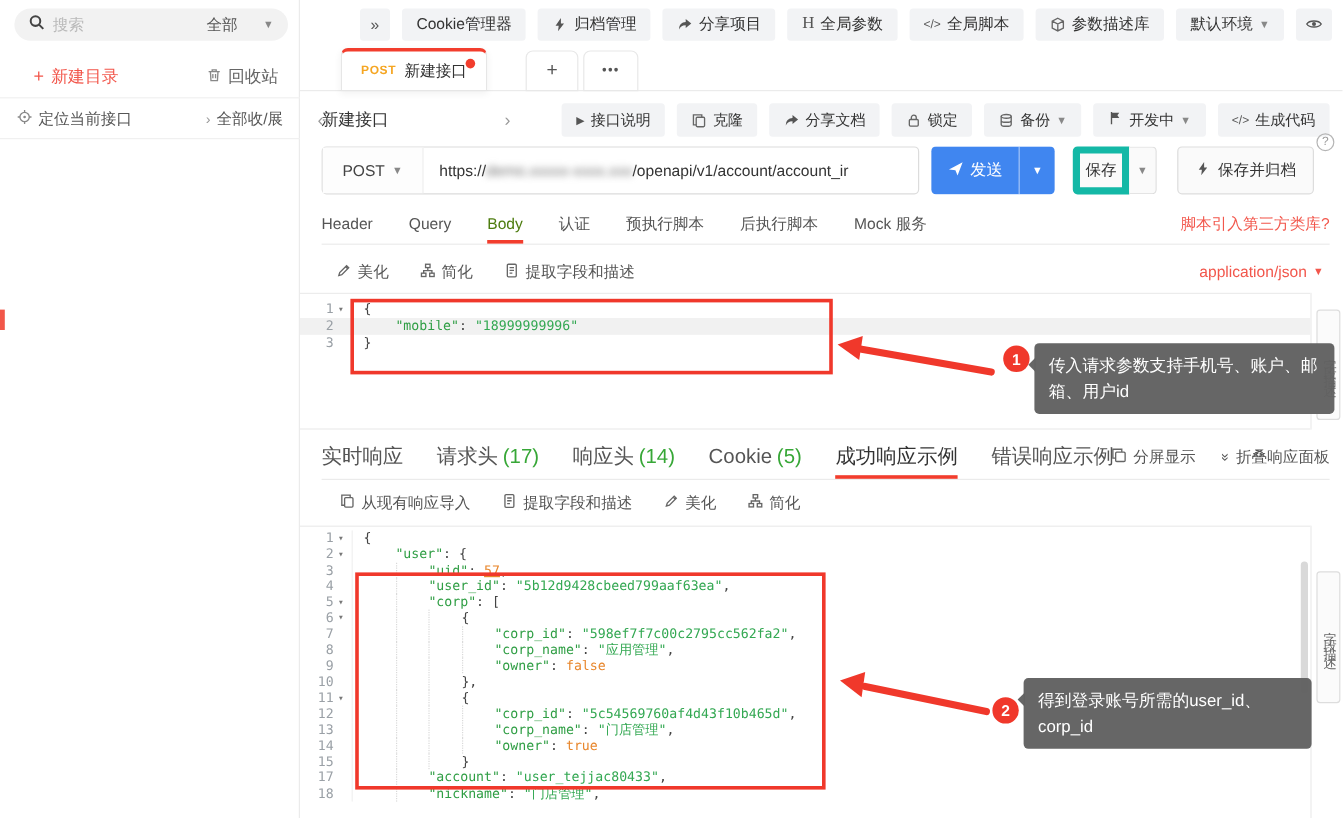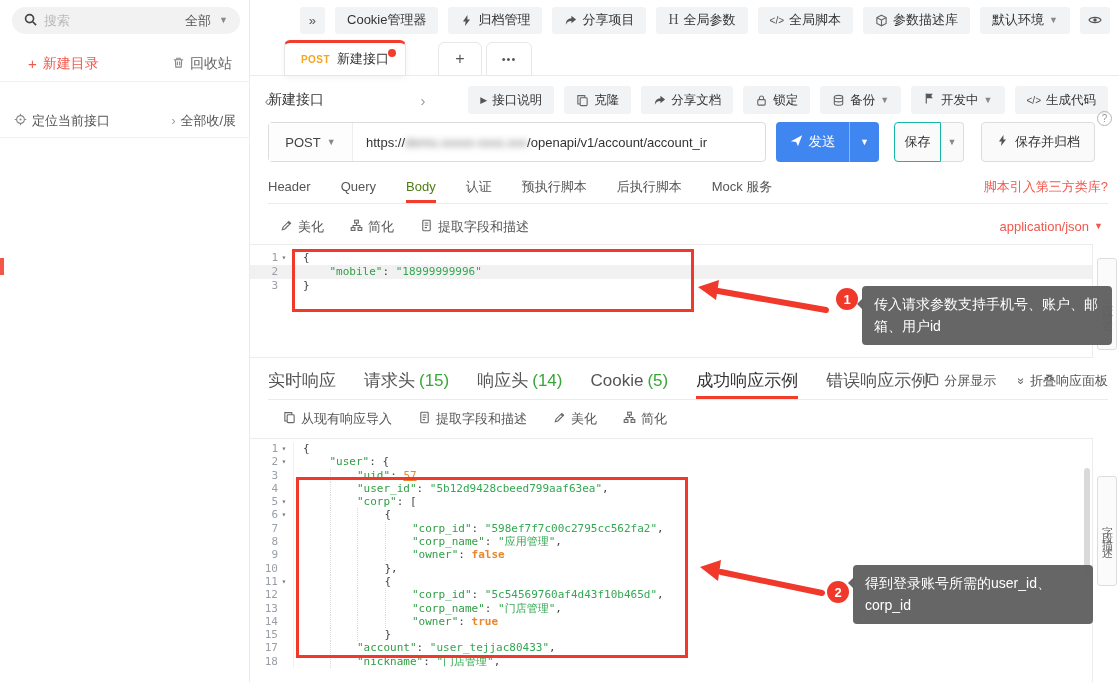--- a/index.html
+++ b/index.html
@@ -16,28 +16,28 @@
   .gbtn .ic { display:inline-flex; color:#555; }
   .caret { font-size:9px; color:#888; line-height:1; }
   svg.ic14 { width:14px; height:14px; stroke:#555; fill:none; stroke-width:1.2; }
   svg.ic13 { width:13px; height:13px; stroke:#666; fill:none; stroke-width:1.2; }
 
   
   .sidebar { left:0; top:0; width:250px; height:682px; border-right:1px solid #ebebeb; background:#fff; }
   .search-pill { position:absolute; left:12px; top:7px; width:228px; height:27px; background:#f2f2f2;
     border-radius:15px; display:flex; align-items:center; padding:0 12px; gap:7px; }
   .search-ph { color:#b9b9b9; font-size:13px; flex:1; }
-  .scope { color:#555; font-size:13px; display:flex; align-items:center; gap:8px; cursor:pointer; }
+  .scope { color:#555; font-size:13px; display:flex; align-items:center; gap:21px; cursor:pointer; }
   .sb-row1 { position:absolute; left:0; top:46px; width:250px; height:36px; display:flex;
     align-items:center; justify-content:space-between; padding:0 18px 0 28px; border-bottom:1px solid #f0f0f0; }
   .new-folder { color:#f2574c; font-size:14px; display:flex; align-items:center; gap:6px; cursor:pointer; }
   .recycle { color:#666; font-size:14px; display:flex; align-items:center; gap:5px; cursor:pointer; }
   .sb-row2 { position:absolute; left:0; top:83px; width:250px; height:33px; display:flex;
     align-items:center; justify-content:space-between; padding:0 14px; border-bottom:1px solid #f0f0f0;
-    color:#555; font-size:13px;margin-top:22px; }
+    color:#555; font-size:13px; }
   .sb-link { display:flex; align-items:center; gap:5px; cursor:pointer; }
   .red-marker { left:0; top:258px; width:4px; height:17px; background:#f25749; }
 
   
   .topbar { left:250px; top:0; right:0; height:40px; display:flex; align-items:center;
     justify-content:flex-end; gap:10px; padding-right:9px; background:#fff; }
 
   
   .tabstrip { left:250px; top:40px; right:0; height:36px; background:#fff; border-bottom:1px solid #ebebeb; }
   .nav-ch { position:absolute; top:48px; width:22px; height:24px; display:flex; align-items:center;
@@ -65,21 +65,21 @@
   .url-input { flex:1; display:flex; align-items:center; padding:0 8px 0 13px; font-size:13px; color:#333;
     white-space:nowrap; overflow:hidden; cursor:text; }
   .url-masked { filter:blur(3px); color:#777; }
   .send-btn { position:absolute; left:508px; top:0; height:40px; display:flex; border-radius:4px; overflow:hidden; cursor:pointer;text-align:center; }
   .send-main { width:73px; background:#4086f0; color:#fff; font-size:13.5px; display:flex;
     align-items:center; justify-content:center; gap:6px; }
   .send-dd { width:30px; background:#4086f0; border-left:1px solid rgba(255,255,255,.4);
     display:flex; align-items:center; justify-content:center; }
   .send-dd .caret { color:#fff; }
   .save-group { position:absolute; left:626px; top:0; height:40px; display:flex; }
-  .save-main { width:47px; background:#fafafa; border:1px solid #14b8a6; border-radius:4px 0 0 4px;
+  .save-main { width:47px; background:#fafafa; border:6px solid #14b8a6; border-radius:4px 0 0 4px;
     display:flex; align-items:center; justify-content:center; font-size:13px; color:#333; cursor:pointer; }
   .save-dd { width:23px; background:#fafafa; border:1px solid #ddd; border-left:none; border-radius:0 4px 4px 0;
     display:flex; align-items:center; justify-content:center; cursor:pointer; }
   .archive-btn { position:absolute; left:713px; top:0; height:40px; padding:0 14px; background:#fafafa;
     border:1px solid #ddd; border-radius:4px; display:flex; align-items:center; gap:6px; font-size:13px; color:#333; cursor:pointer; }
   .help-q { left:1097px; top:111px; width:15px; height:15px; border:1px solid #b5b5b5; border-radius:50%;
     color:#999; font-size:10px; display:flex; align-items:center; justify-content:center; cursor:pointer; }
 
   
   .req-tabs { left:268px; top:170px; right:11px; height:34px; border-bottom:1px solid #ebebeb;
@@ -105,21 +105,21 @@
   #resp-editor .cl { height:13.3px; line-height:13.3px; }
   .cl.active { background:#f1f1f1; }
   .g { flex:none; width:44px; display:flex; justify-content:flex-end; align-items:center;
     padding-right:3px; border-right:1px solid #f0f0f0; }
   .ln { color:#9aa0a6; min-width:17px; text-align:right; }
   .fold { width:12px; font-size:8px; color:#777; text-align:center; cursor:pointer; }
   .c { white-space:pre; padding-left:9px; }
   .tk { color:#2f9e44; }
   .ts { color:#33a852; }
   .tn { color:#e8872d; text-decoration:underline; }
-  .tb { color:#e8872d;font-weight:bold; }
+  .tb { color:#e8872d; }
   .ind { border-left:1px dotted #d9d9d9; }
   .ind.i0 { border-left:none; }
 
   
   .side-strip { right:0; width:27px; border-left:1px solid #ececec; background:#fff; }
   .v-tab { position:absolute; left:4px; width:20px; background:#fbfbfb; border:1px solid #ddd; border-radius:3px;
     writing-mode:vertical-rl; display:flex; align-items:center; justify-content:center;
     font-size:11px; color:#666; letter-spacing:7px; padding:10px 0; cursor:pointer; z-index:4; }
 
   
@@ -445,21 +445,21 @@
   <div class="abs side-strip" style="top:244px;height:114px;">
     <span class="v-tab" style="top:14px;height:92px;">字段描述</span>
   </div>
 
   <div class="abs resp-tabs">
     <span class="rs-tab">
       <span>实时响应</span>
     </span>
     <span class="rs-tab">
       <span>请求头</span>
-      <span class="cnt">(15)</span>
+      <span class="cnt">(17)</span>
     </span>
     <span class="rs-tab">
       <span>响应头</span>
       <span class="cnt">(14)</span>
     </span>
     <span class="rs-tab">
       <span>Cookie</span>
       <span class="cnt">(5)</span>
     </span>
     <span class="rs-tab active">

